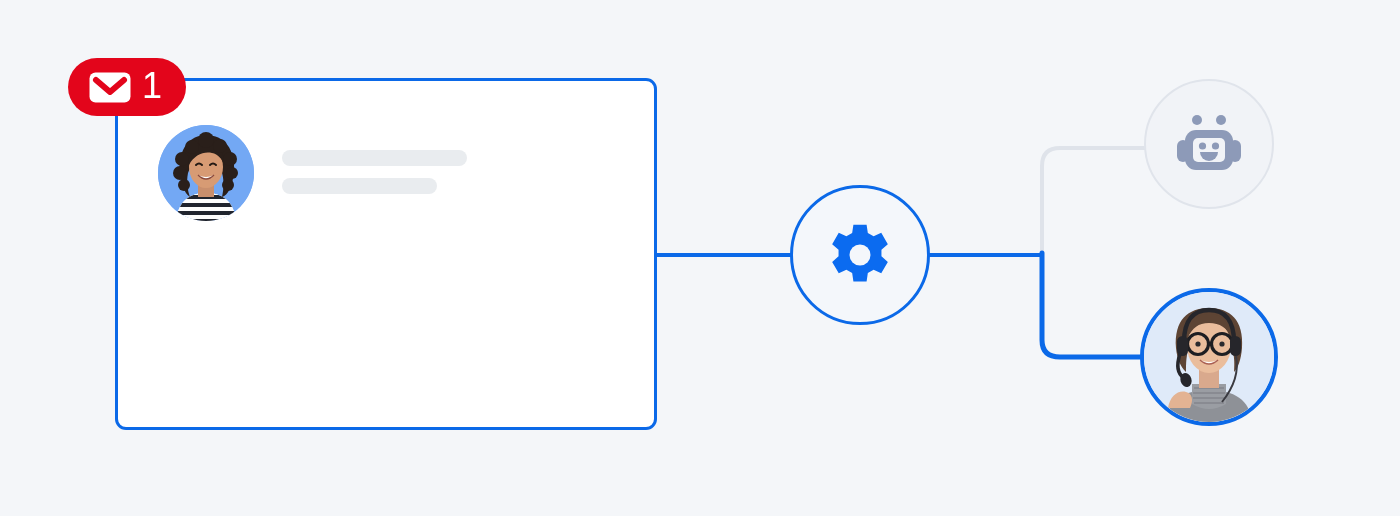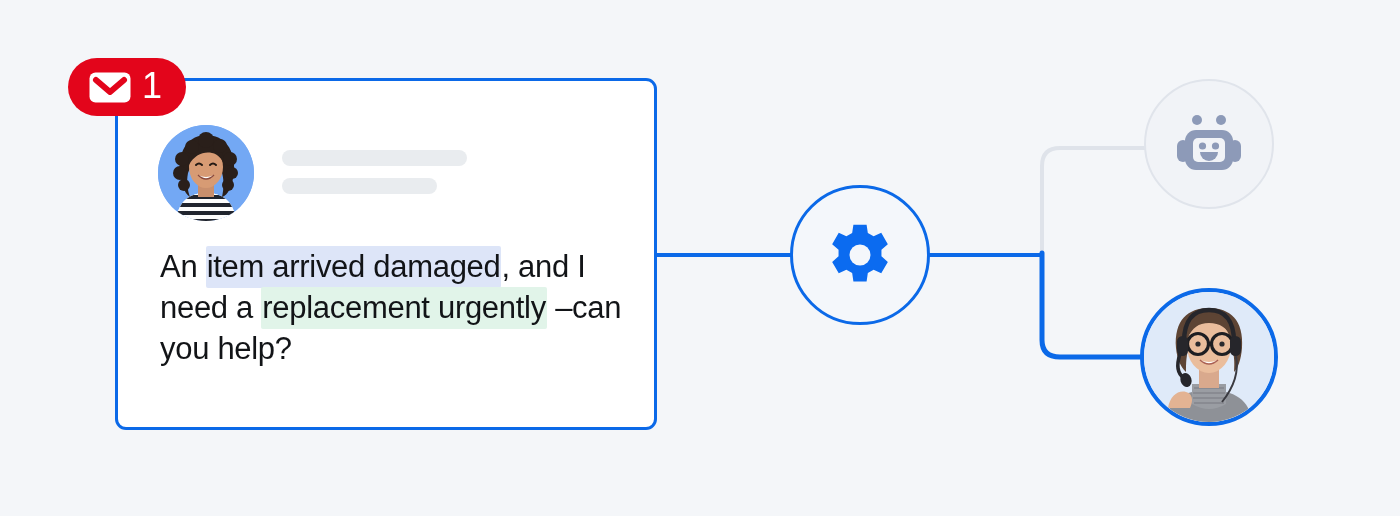--- a/index.html
+++ b/index.html
@@ -245,21 +245,20 @@
           <path d="M40 50 Q48 58 56 50" stroke="#8a4a3c" stroke-width="1.4" fill="none"></path>
         </svg>
       </div>
 
       <div class="skeleton-lines">
         <div class="sk-bar one"></div>
         <div class="sk-bar two"></div>
       </div>
     </div>
 
-    <div class="msg-text"><span>An </span><span class="hl-blue">item arrived damaged</span><span>, and I need a </span><span class="hl-green">replacement urgently</span><span> –can you help?</span></div>
   </div>
 
   <div class="mail-badge">
     <svg class="env-icon" viewBox="0 0 44 33">
       <rect x="1.5" y="1.5" width="41" height="30" rx="6" fill="#ffffff"></rect>
       <path d="M8 9 L22 21 L36 9" stroke="#e3051b" stroke-width="6" fill="none" stroke-linecap="round" stroke-linejoin="round"></path>
     </svg>
     <span class="count">1</span>
   </div>
 

